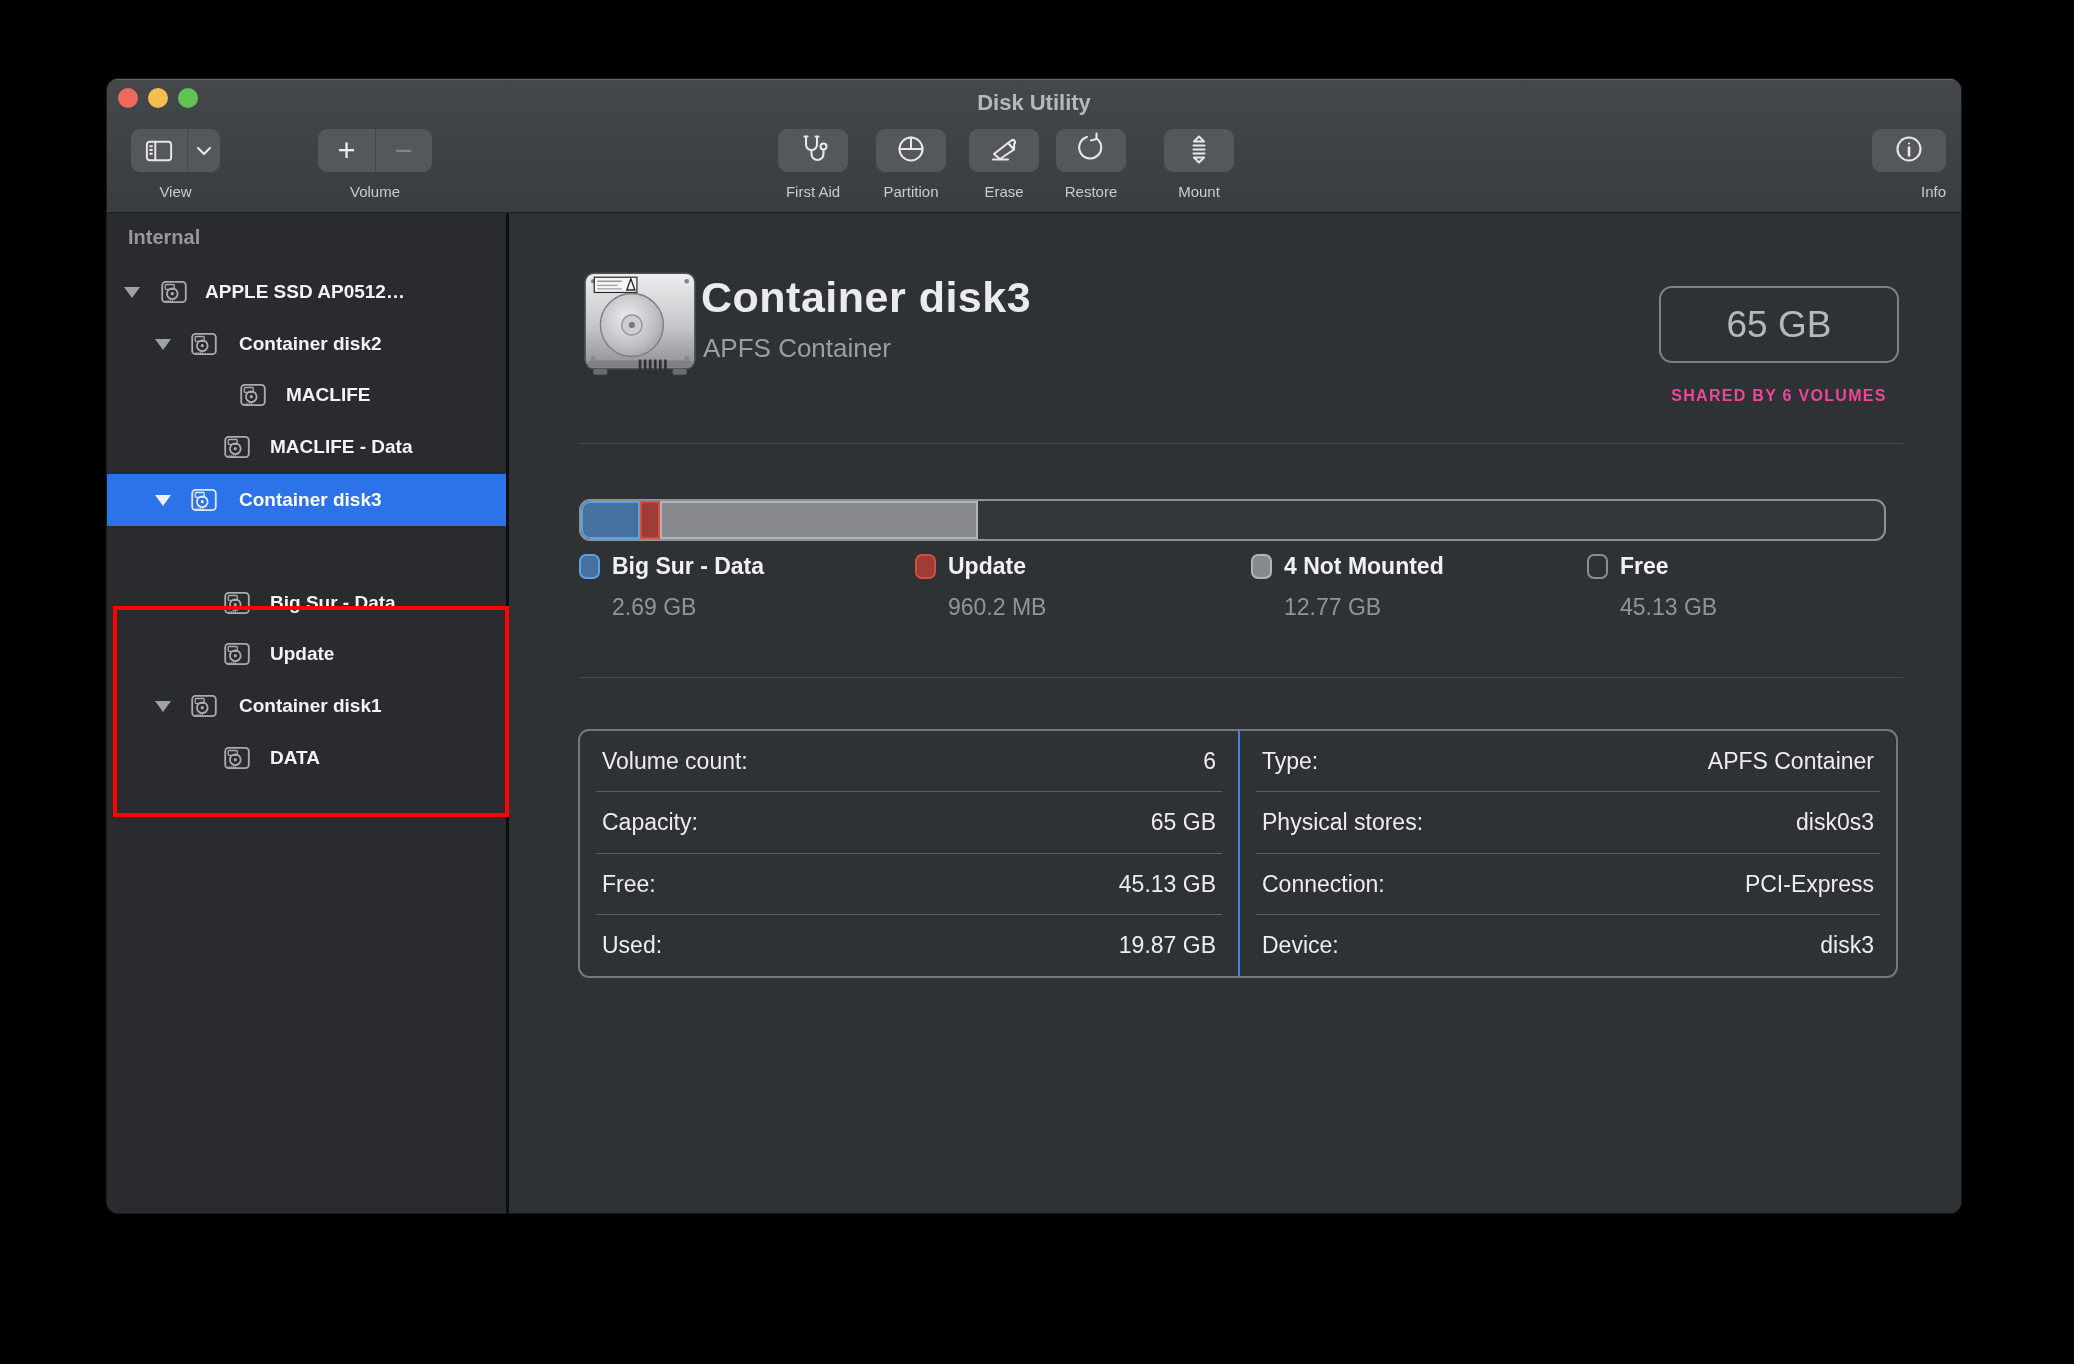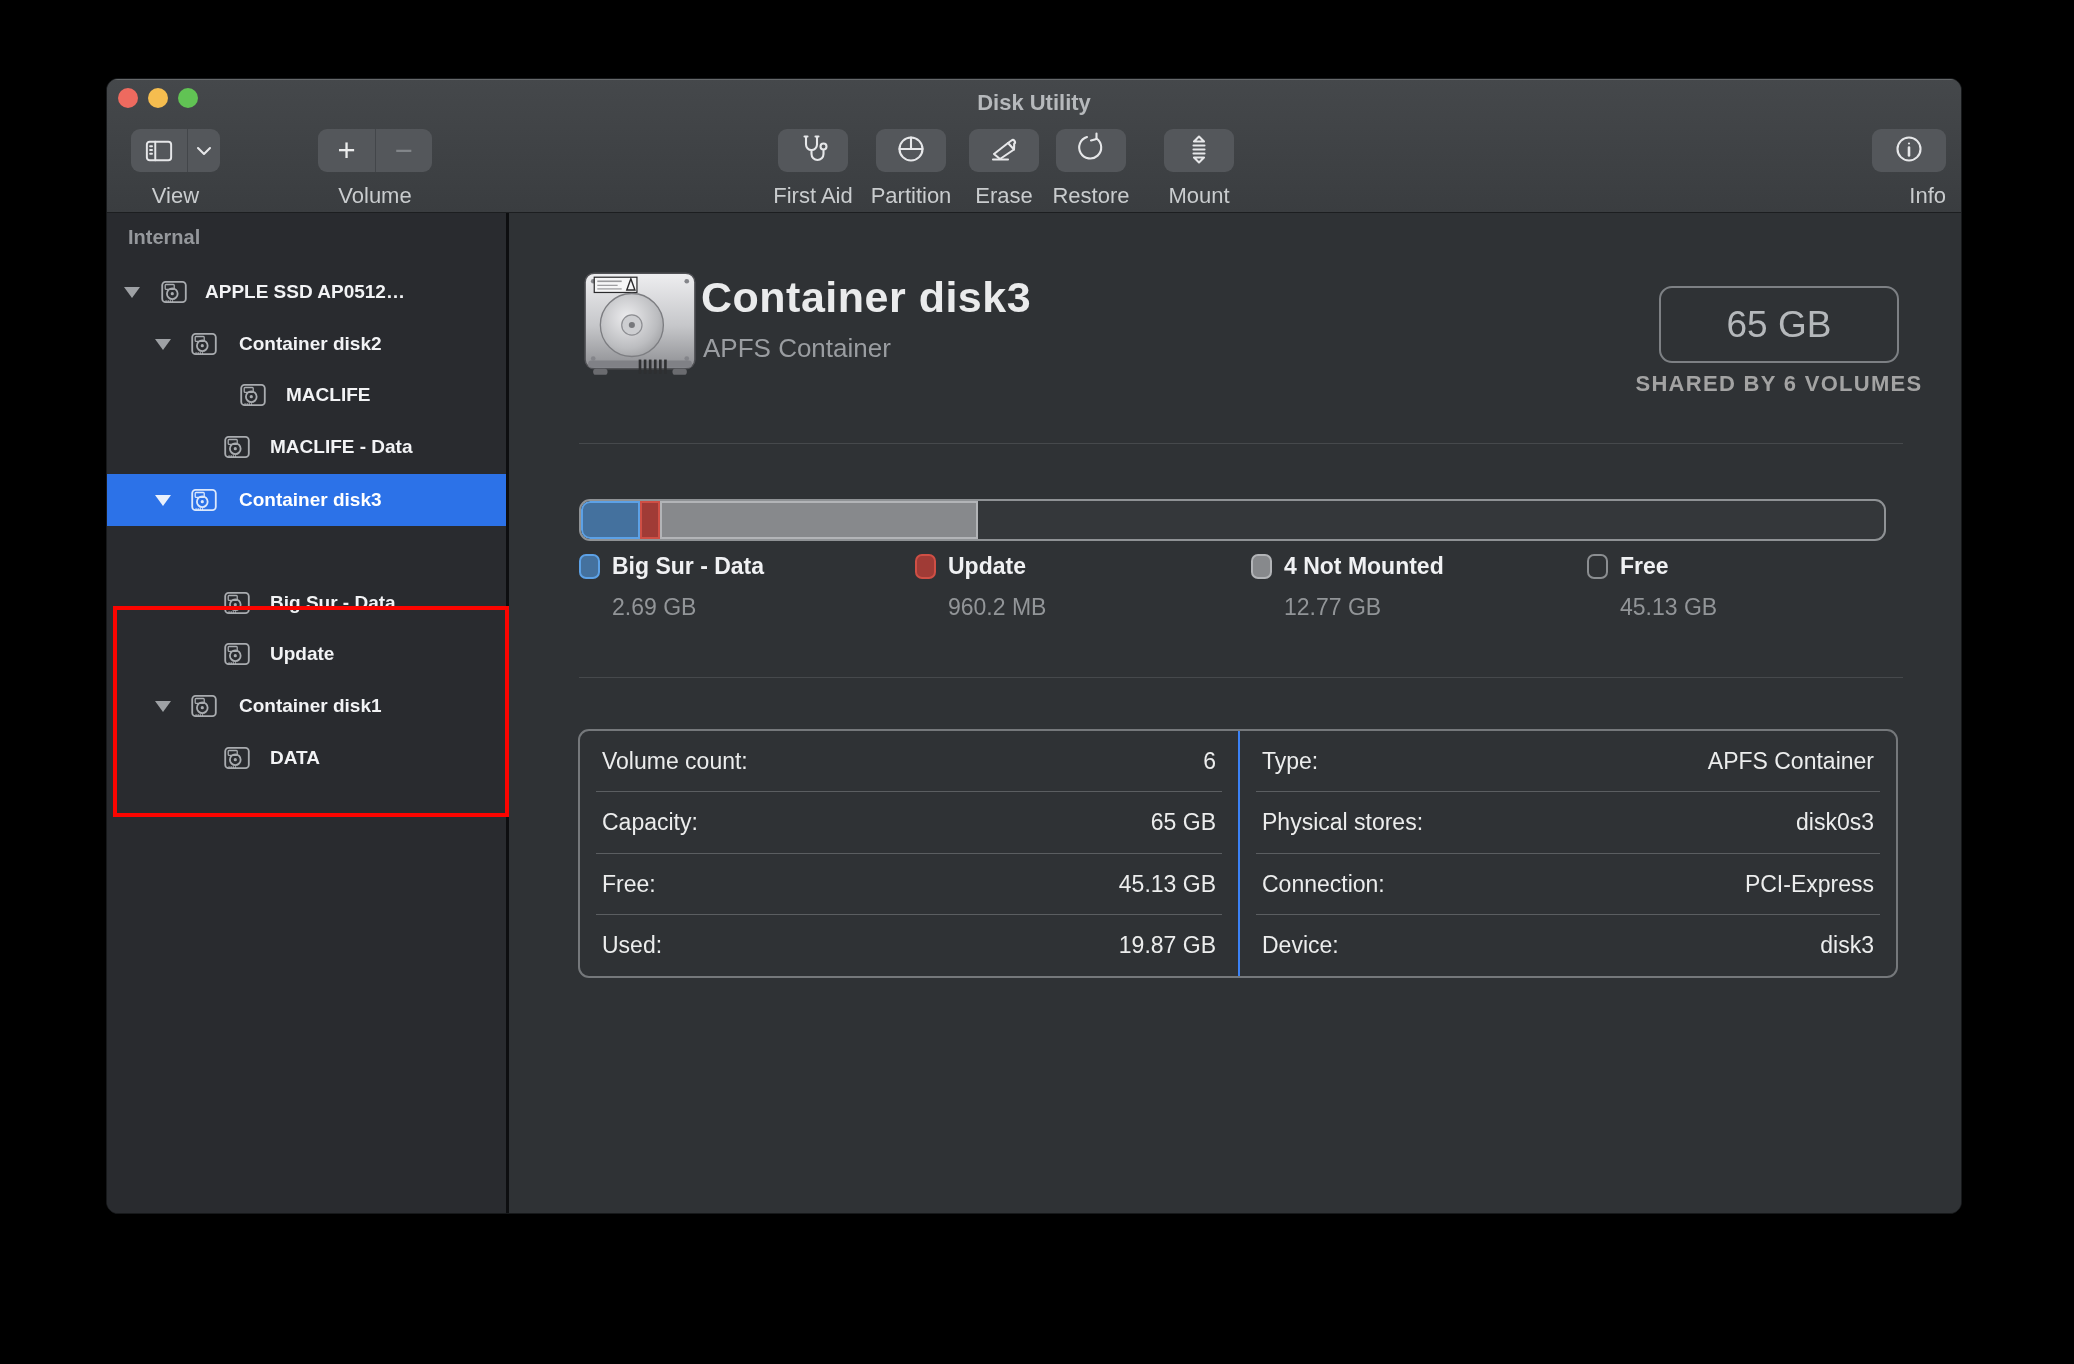--- a/index.html
+++ b/index.html
@@ -6,21 +6,21 @@
   html,body { width:2074px; height:1364px; background:#000; font-family:"Liberation Sans","DejaVu Sans",sans-serif; -webkit-font-smoothing:antialiased; }
   .window { position:absolute; left:106px; top:78px; width:1856px; height:1136px; background:#2f3235; border-radius:12px; overflow:hidden; box-shadow:0 30px 70px rgba(0,0,0,.7); border:1px solid #16181a; }
 
   
   .chrome { position:absolute; left:0; top:0; width:100%; height:134px; background:linear-gradient(#45484b,#3a3d40); border-bottom:1px solid #1c1e20; box-shadow:inset 0 1px 0 rgba(255,255,255,.18); }
   .tl { position:absolute; top:9px; width:20px; height:20px; border-radius:50%; }
   .tl.red{ left:11px; background:#ee6a5f;} .tl.yel{ left:41px; background:#f5bd4f;} .tl.grn{ left:71px; background:#61c354;}
   .win-title { position:absolute; top:11px; left:0; width:100%; text-align:center; font-size:22px; font-weight:700; color:#b6b9bc; }
   .tbtn { position:absolute; top:50px; height:43px; background:#54575b; border-radius:9px; display:flex; align-items:center; justify-content:center; }
   .tbtn svg { stroke:#e6e7e9; fill:none; stroke-width:2.1; stroke-linecap:round; stroke-linejoin:round; }
-  .tlabel { position:absolute; top:104px; font-size:22px; color:#c9ccce; text-align:center; }
+  .tlabel { position:absolute; top:104px; font-size:15px; color:#c9ccce; text-align:center; }
   .split-div { width:1px; height:100%; background:#43464a; }
   .plus, .minus { width:56px; text-align:center; font-size:31px; font-weight:400; color:#eceded; line-height:41px; }
   .minus { color:#83868a; }
 
   
   .sidebar { position:absolute; left:0; top:134px; width:399px; bottom:0; background:#292b2f;text-decoration:underline; }
   .side-div { position:absolute; left:399px; top:134px; width:3px; bottom:0; background:#0d0e10; }
   .section-h { position:absolute; left:21px; top:13px; font-size:20px; font-weight:700; color:#95989c; }
   .row { position:absolute; left:0; width:399px; height:52px; display:flex; align-items:center; color:#f2f3f5; font-size:19px; font-weight:600; white-space:nowrap;padding-left:16px; }
   .row .tri { width:0; height:0; border-left:8px solid transparent; border-right:8px solid transparent; border-top:11px solid #9ea1a5; position:absolute; }
@@ -35,21 +35,21 @@
   .row.dim { color:#777a7e; font-weight:600; }
   .row.dim .hdico { color:#5f6266; }
   .red-box { position:absolute; left:6px; top:393px; width:396px; height:211px; border:4px solid #fb0400; z-index:20; pointer-events:none; }
 
   
   .main { position:absolute; left:402px; top:134px; right:0; bottom:0; background:#2f3235; }
   .big-disk { position:absolute; left:70px; top:51px; width:122px; height:122px; }
   .m-title { position:absolute; left:192px; top:60px; font-size:43px; font-weight:800; color:#eaebec; letter-spacing:.5px; }
   .m-sub { position:absolute; left:194px; top:120px; font-size:26px; color:#9a9da1; }
   .cap-badge { position:absolute; left:1150px; top:73px; width:240px; height:77px; border:2px solid #7d8084; border-radius:13px; display:flex; align-items:center; justify-content:center; font-size:37px; color:#b5b8bb; }
-  .cap-note { position:absolute; left:1065px; top:158px; width:410px; text-align:center; font-size:22px; font-weight:600; letter-spacing:1.3px; color:#a3a3a3; }
+  .cap-note { position:absolute; left:1065px; top:174px; width:410px; text-align:center; font-size:16px; font-weight:600; letter-spacing:1.3px; color:#ec4899; }
   .sep { position:absolute; left:70px; width:1324px; height:1px; background:#46494c; }
   .sep.s1{ top:230px; } .sep.s2{ top:464px; }
 
   .bar { position:absolute; left:70px; top:286px; width:1307px; height:42px; border:2px solid #8f9295; border-radius:11px; background:#34373a; overflow:hidden; display:flex; }
   .seg { height:100%; border:2px solid transparent; }
   .seg.first { border-top-left-radius:9px; border-bottom-left-radius:9px; }
 
   .legend { position:absolute; left:70px; top:340px; width:1340px; height:100px; }
   .litem { position:absolute; top:0; width:330px; }
   .lhead { display:flex; align-items:center; gap:12px; }

